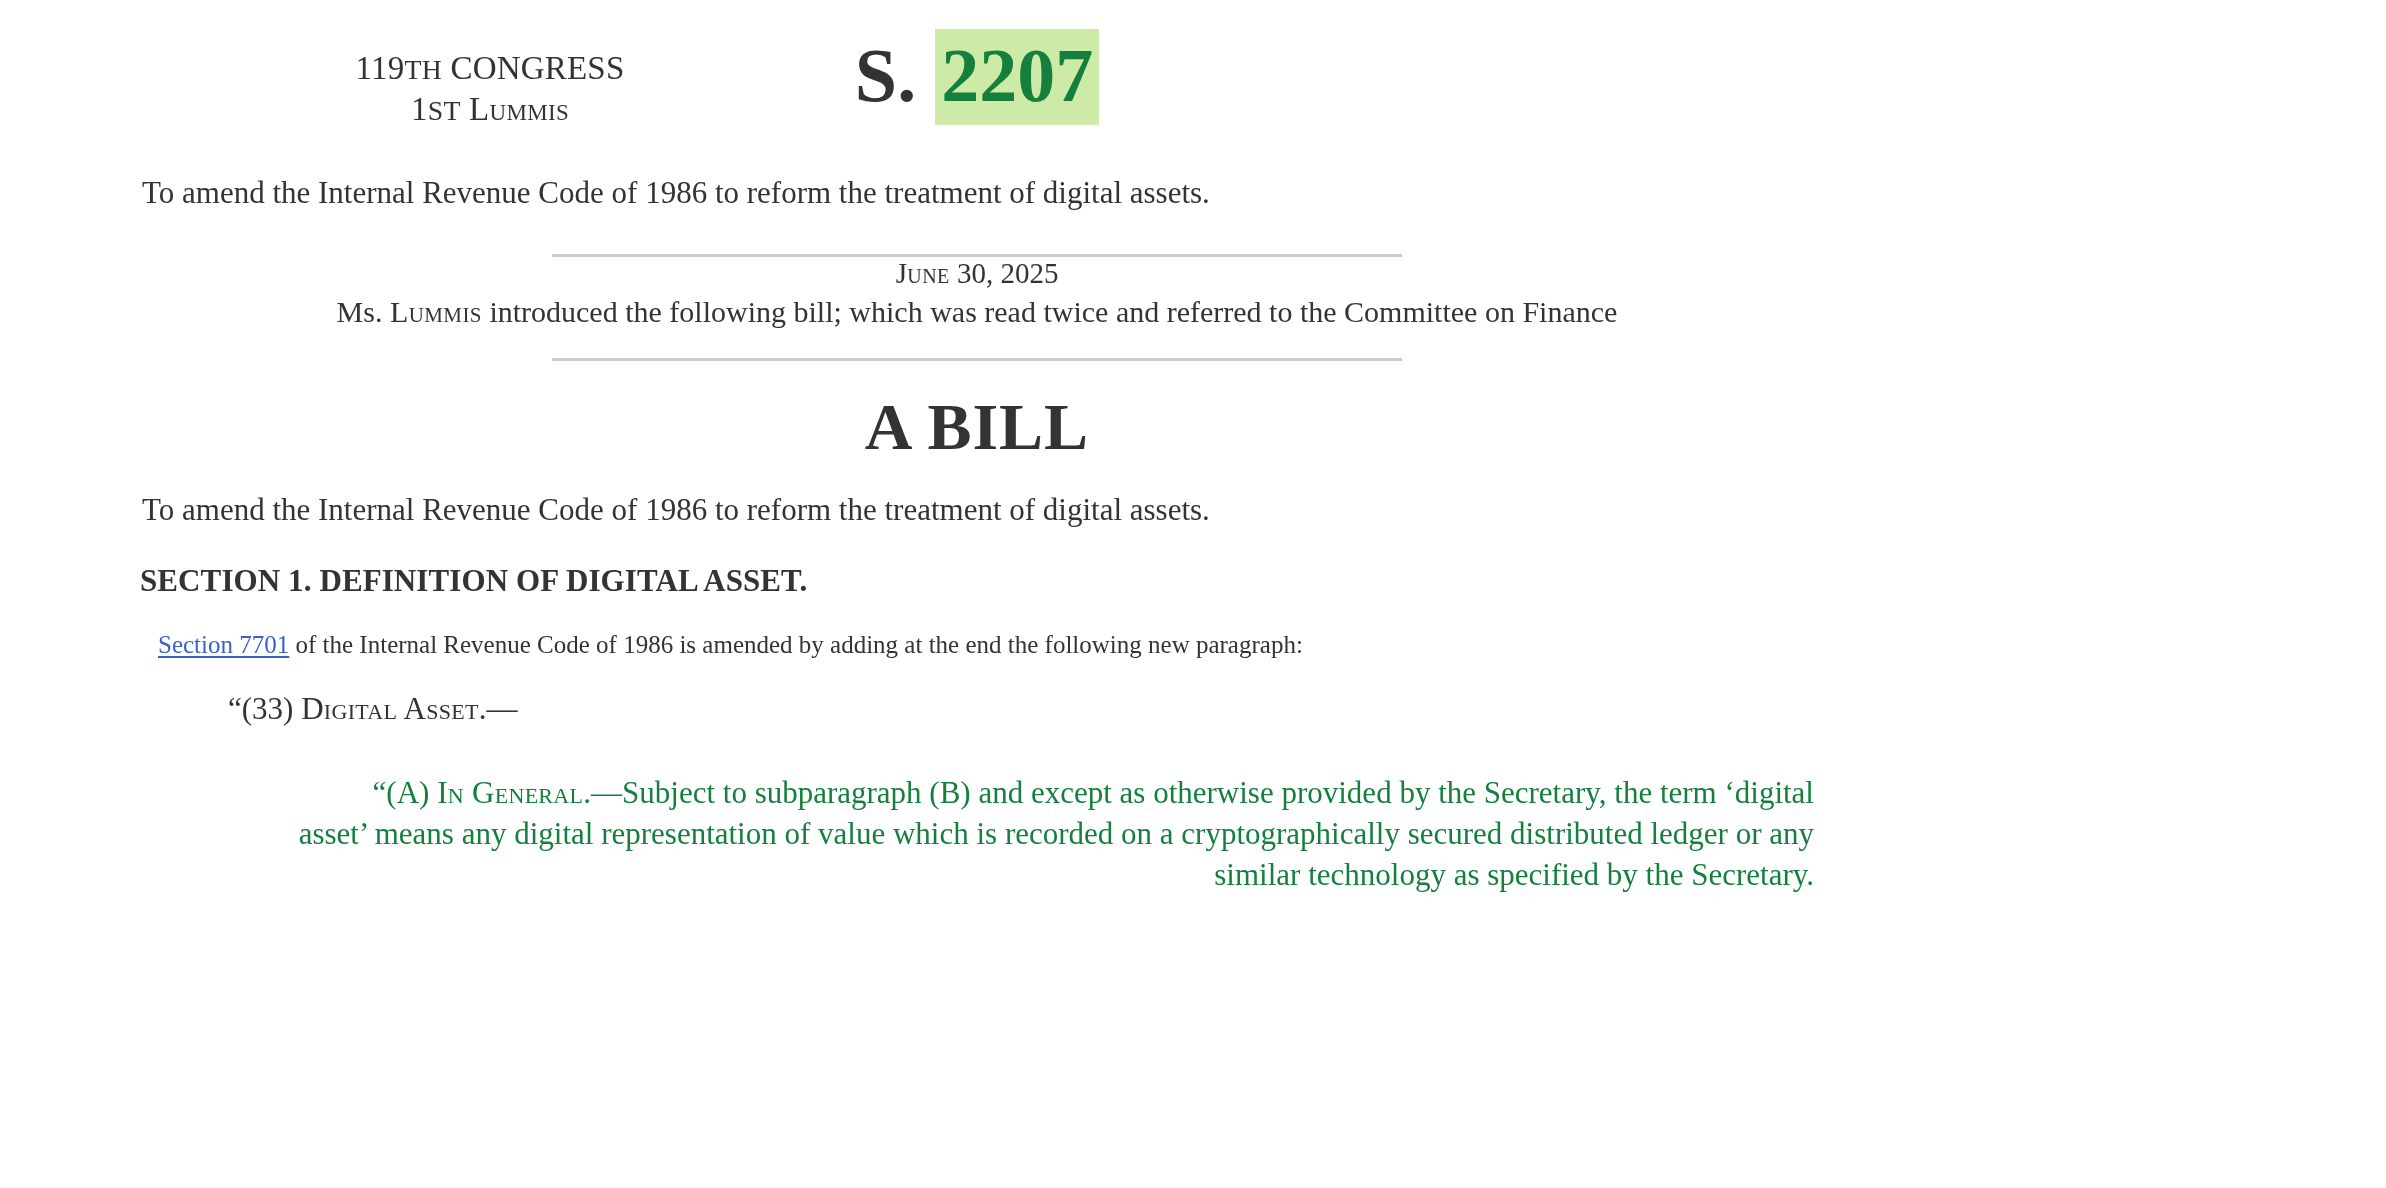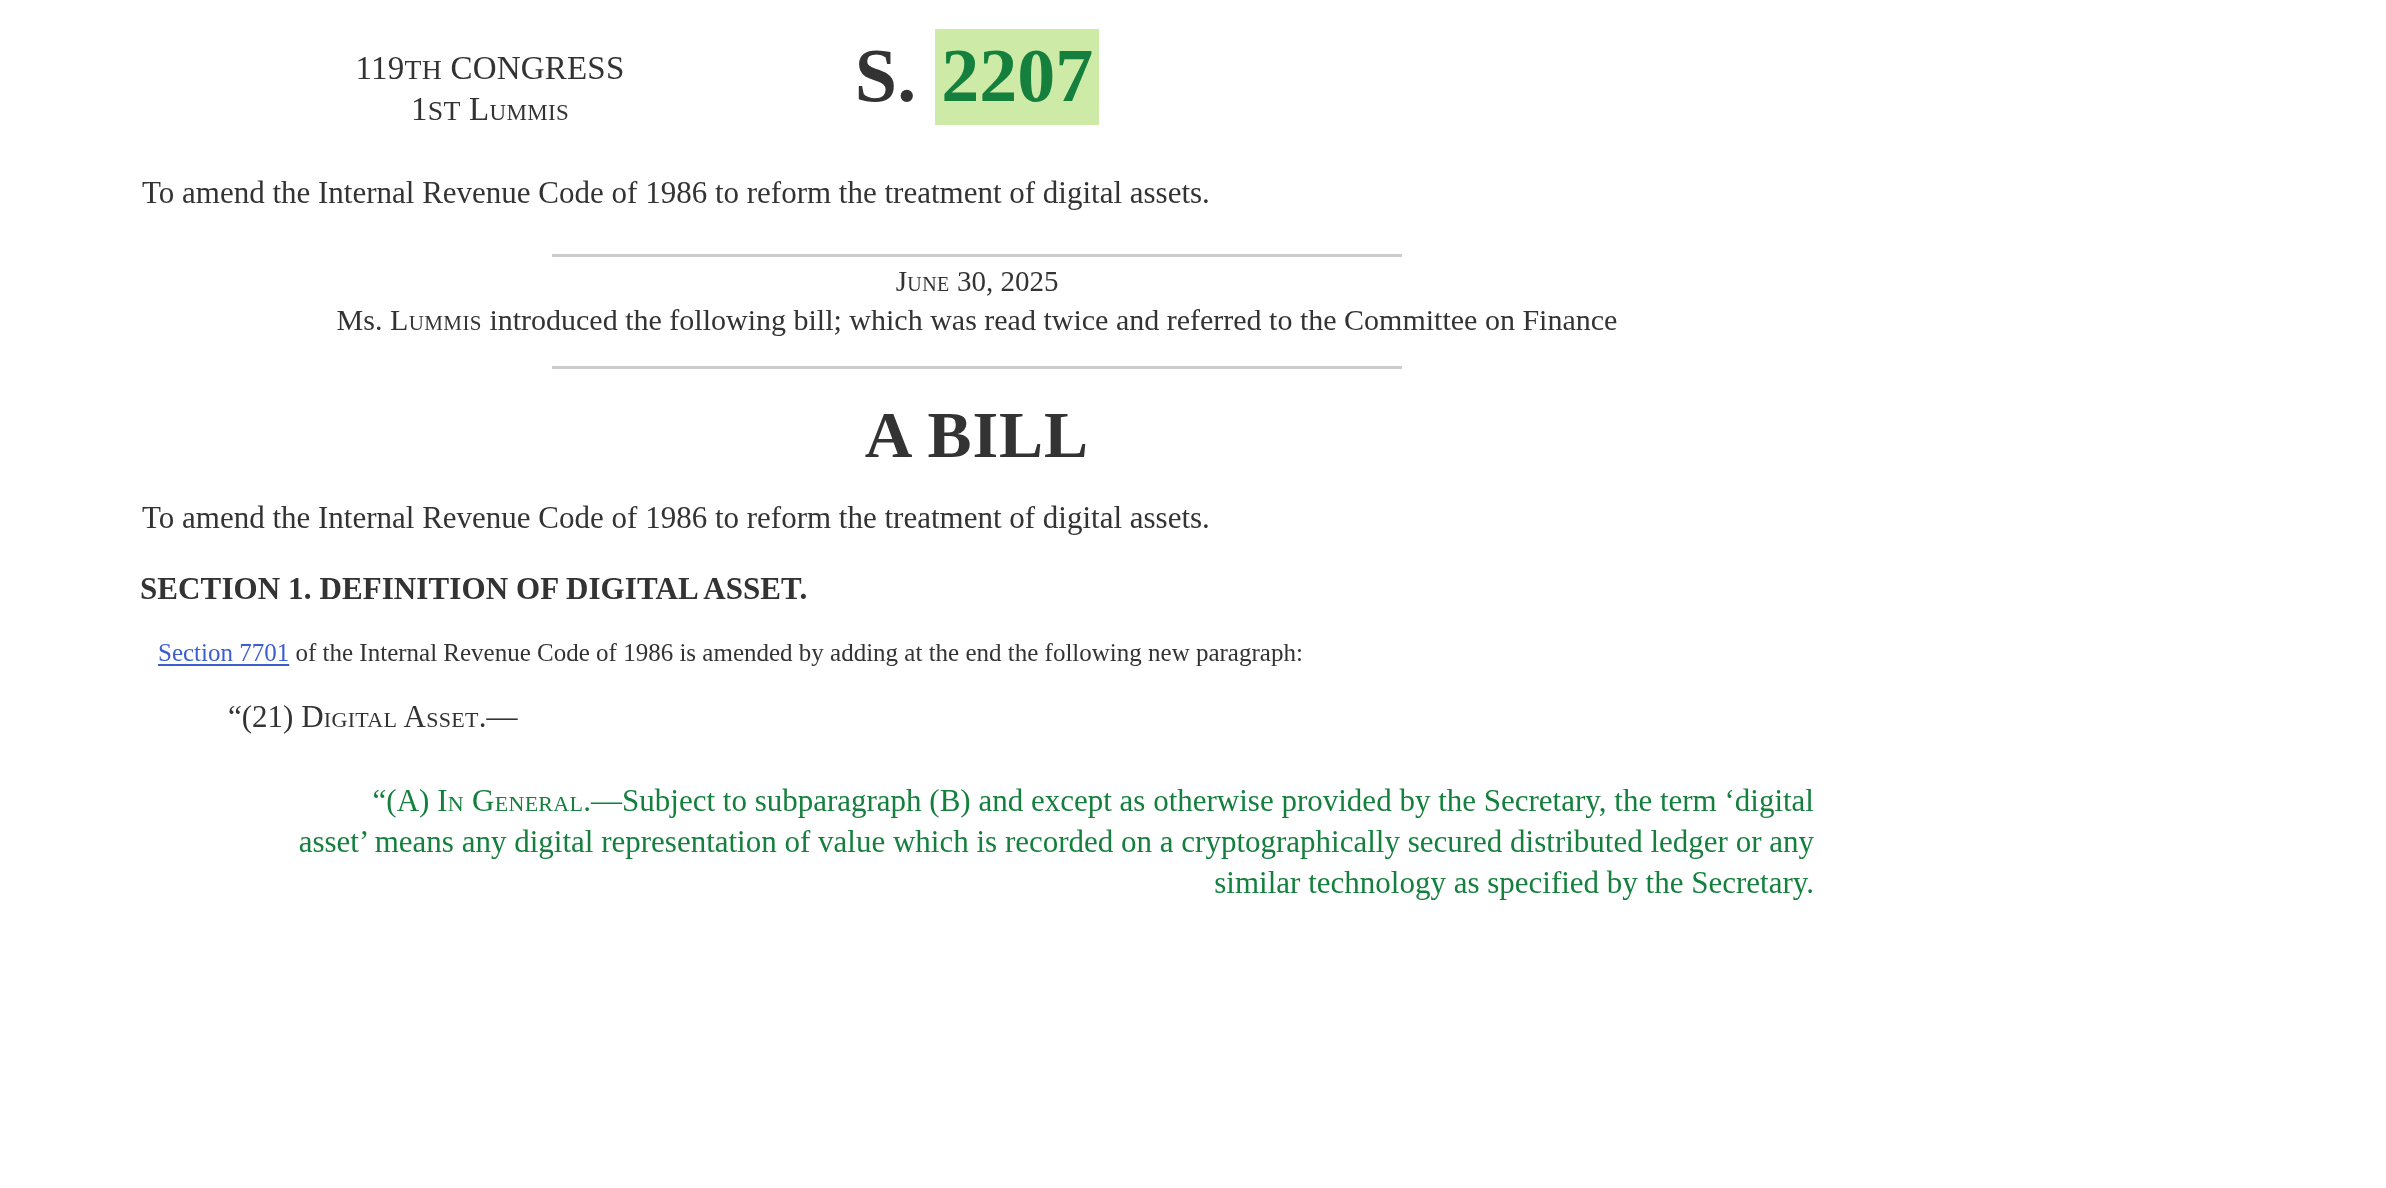--- a/index.html
+++ b/index.html
@@ -86,21 +86,21 @@
     text-align: center;
     font-size: 40px;
     line-height: 1.2;
     color: #333333;
     margin-top: 27px;
     letter-spacing: 0.5px;
   }
   .date-line {
     text-align: center;
     font-size: 29px;
-    margin-top: 8px;
+    margin-top: 0;
     color: #333333;
   }
   .date-line .sc-lg {
     font-variant: small-caps;
     letter-spacing: 0.4px;
   }
   .sponsor-line {
     text-align: center;
     font-size: 30px;
     margin-top: 5px;
@@ -208,17 +208,17 @@
 
   <div class="bill-title">A BILL</div>
 
   <p class="summary second">To amend the Internal Revenue Code of 1986 to reform the treatment of digital assets.</p>
 
 
   <p class="section-head">SECTION 1. DEFINITION OF DIGITAL ASSET.</p>
 
   <p class="amend-line"><a class="xref" href="#">Section 7701</a><span> of the Internal Revenue Code of 1986 is amended by adding at the end the following new paragraph:</span></p>
 
-  <p class="para-51"><span>“(21) </span><span class="scaps">Digital Asset</span><span>.—</span></p>
+  <p class="para-51"><span>“(33) </span><span class="scaps">Digital Asset</span><span>.—</span></p>
 
   <p class="subpara"><span class="lead">“(A) </span><span class="scaps">In General</span><span>.—</span><span>Subject to subparagraph (B) and except as otherwise provided by the Secretary, the term ‘digital asset’ means any digital representation of value which is recorded on a cryptographically secured distributed ledger or any similar technology as specified by the Secretary.</span></p>
 
 </div>
 
 </body></html>

